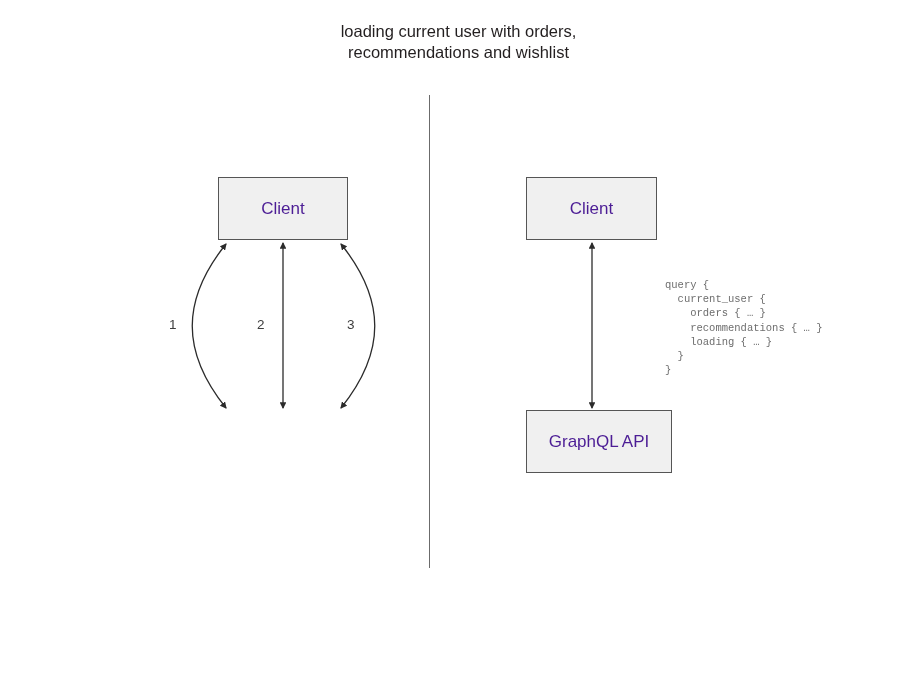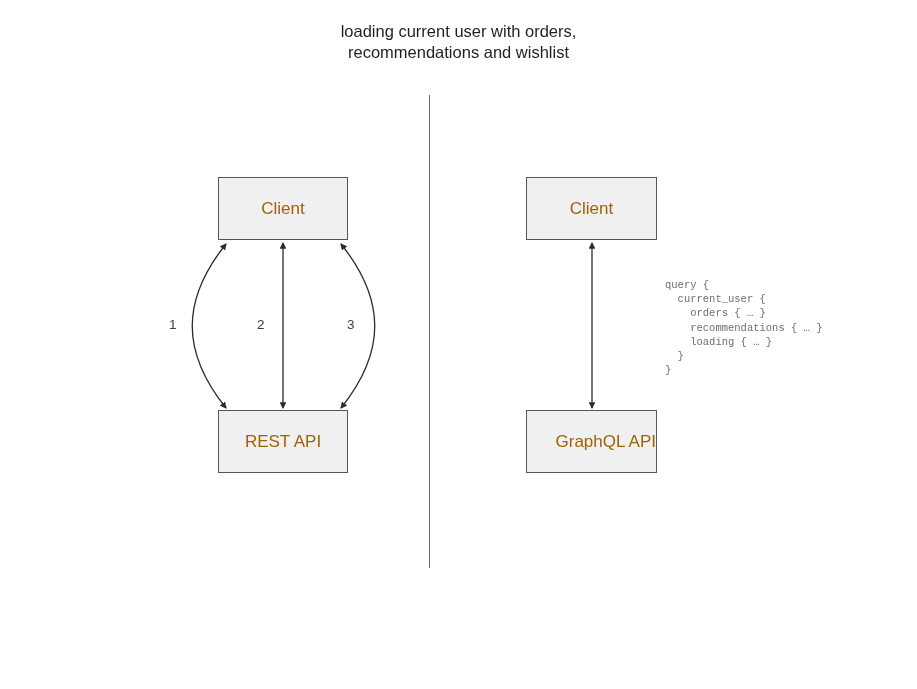--- a/index.html
+++ b/index.html
@@ -44,27 +44,27 @@
   .node-box {
     position: absolute;
     box-sizing: border-box;
     background: #f0f0f0;
     border: 1.4px solid #555555;
     display: flex;
     align-items: center;
     justify-content: center;
     font-family: "Liberation Sans", sans-serif;
     font-size: 17px;
-    color: #a16207;
+    color: #4c1d95;
     z-index: 3;
   }
   #box-rest-client  { left: 218px; top: 177px; width: 130px; height: 63px; }
   #box-rest-api     { left: 218px; top: 410px; width: 130px; height: 63px; }
   #box-gql-client   { left: 526px; top: 177px; width: 131px; height: 63px; }
-  #box-gql-api      { left: 526px; top: 410px; width: 131px; height: 63px; justify-content: flex-end; }
+  #box-gql-api      { left: 526px; top: 410px; width: 146px; height: 63px; }
 
   
   .arrow-layer {
     position: absolute;
     left: 0;
     top: 0;
     width: 917px;
     height: 689px;
     z-index: 1;
     pointer-events: none;
@@ -129,23 +129,20 @@
 
     <g>
       <path d="M 592 243 L 592 408" fill="none" stroke="#2b2b2b" stroke-width="1.3" marker-start="url(#ah-start)" marker-end="url(#ah-end)"></path>
     </g>
   </svg>
 
   <div id="box-rest-client" class="node-box">
     <span>Client</span>
   </div>
 
-  <div id="box-rest-api" class="node-box">
-    <span>REST API</span>
-  </div>
 
   <div id="edge-label-1" class="edge-label">1</div>
   <div id="edge-label-2" class="edge-label">2</div>
   <div id="edge-label-3" class="edge-label">3</div>
 
 
   <div id="box-gql-client" class="node-box">
     <span>Client</span>
   </div>
 

